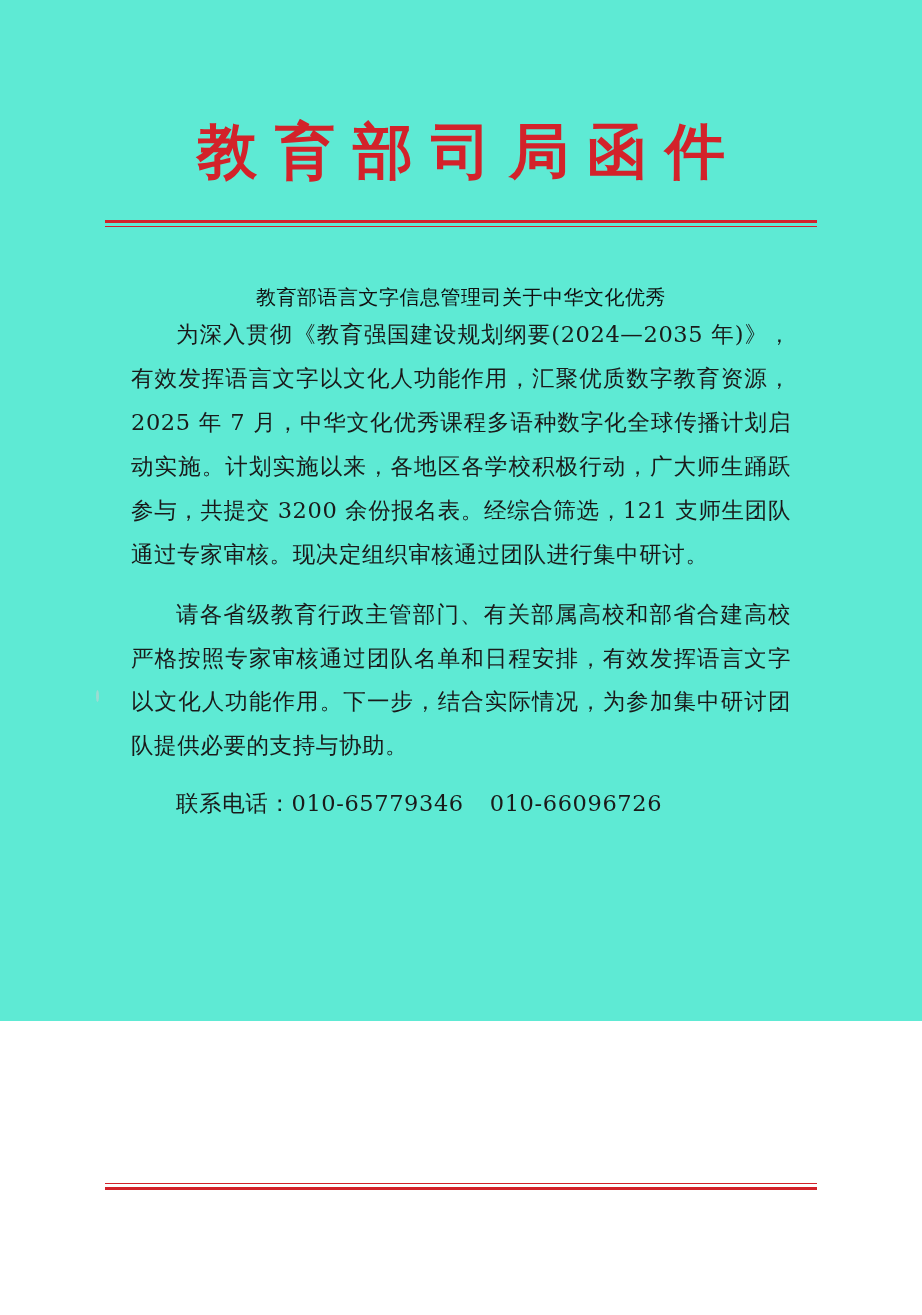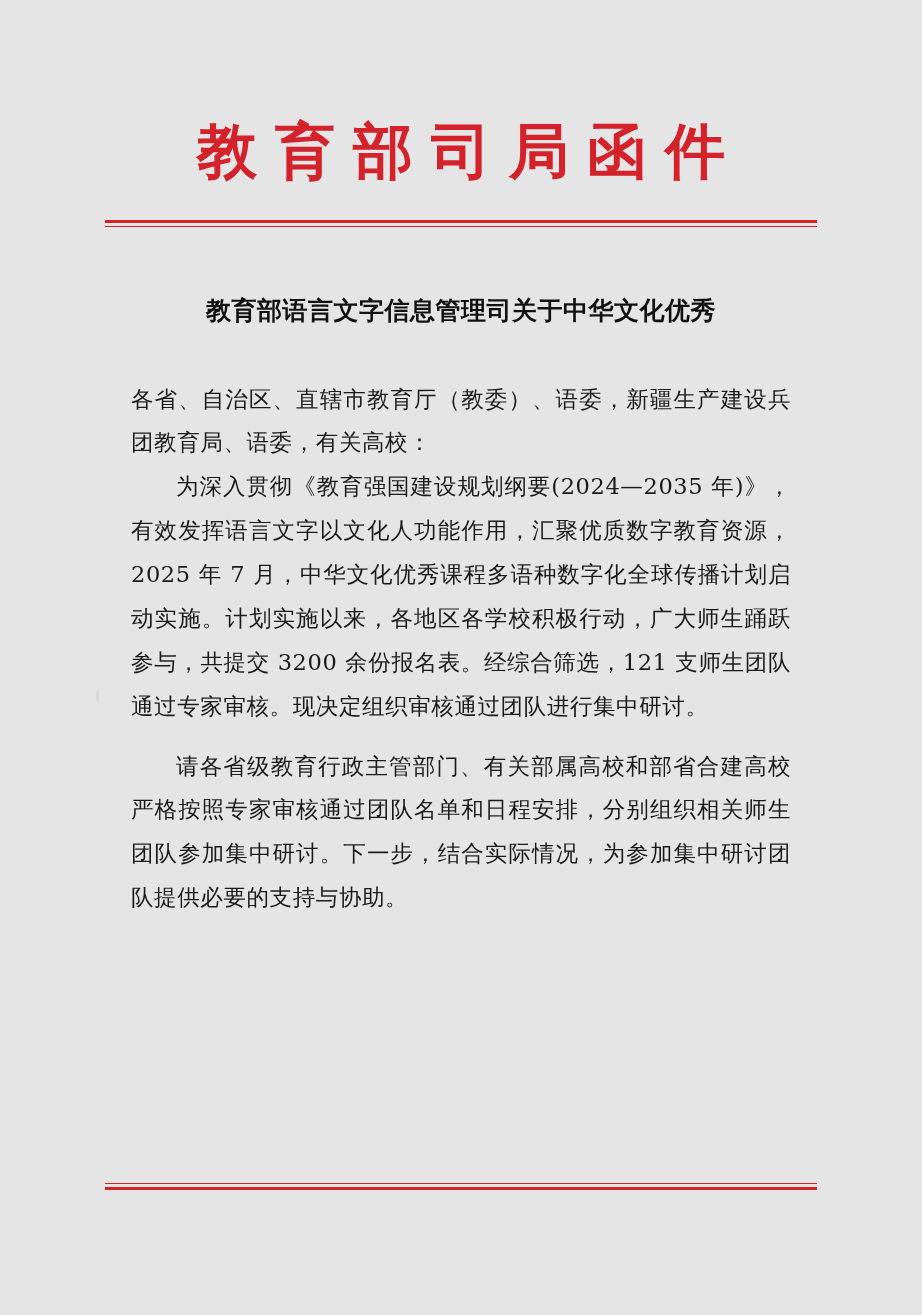--- a/index.html
+++ b/index.html
@@ -10,24 +10,24 @@
   body {
     width: 922px;
     height: 1315px;
     font-family: "DejaVu Serif", "Liberation Serif", serif;
     color: #1a1a1a;
     position: relative;
     overflow: hidden;
   }
   .page {
     width: 922px;
-    height: 1315px;
+    height: 1021px;
     box-sizing: border-box;
     position: relative;
-    background: #e5e5e5;
+    background: #5eead4;
   }
 
   
   .masthead {
     padding-top: 118px;
     text-align: center;
   }
   .masthead-title {
     color: #d3222a;
     font-family: "DejaVu Serif", "Liberation Serif", serif;
@@ -55,26 +55,25 @@
 
   
   .doc-body {
     width: 660px;
     margin: 0 auto;
     padding-top: 54px;
   }
 
   .doc-title {
     text-align: center;
-    font-weight: bold;
-    font-size: 25px;
+    font-weight: normal;
+    font-size: 20px;
     line-height: 1.62;
     letter-spacing: 0.5px;
     color: #111;
-    margin-top: 10px;
   }
   .doc-title div {
     white-space: nowrap;
   }
 
   .salutation {
     margin-top: 46px;
     font-size: 22.5px;
     line-height: 1.95;
     letter-spacing: 0.6px;
@@ -147,26 +146,28 @@
     <div class="rule-thick"></div>
     <div class="rule-thin"></div>
   </div>
 
   <div class="doc-body">
 
     <div class="doc-title">
       <div>教育部语言文字信息管理司关于中华文化优秀</div>
     </div>
 
-    <div class="salutation">各省、自治区、直辖市教育厅（教委）、语委，新疆生产建设兵团教育局、语委，有关高校：</div>
 
     <div class="para tight">为深入贯彻《教育强国建设规划纲要(2024—2035 年)》，有效发挥语言文字以文化人功能作用，汇聚优质数字教育资源，2025 年 7 月，中华文化优秀课程多语种数字化全球传播计划启动实施。计划实施以来，各地区各学校积极行动，广大师生踊跃参与，共提交 3200 余份报名表。经综合筛选，121 支师生团队通过专家审核。现决定组织审核通过团队进行集中研讨。</div>
 
-    <div class="para spaced">请各省级教育行政主管部门、有关部属高校和部省合建高校严格按照专家审核通过团队名单和日程安排，分别组织相关师生团队参加集中研讨。下一步，结合实际情况，为参加集中研讨团队提供必要的支持与协助。</div>
+    <div class="para spaced">请各省级教育行政主管部门、有关部属高校和部省合建高校严格按照专家审核通过团队名单和日程安排，有效发挥语言文字以文化人功能作用。下一步，结合实际情况，为参加集中研讨团队提供必要的支持与协助。</div>
 
+    <div class="contact">
+      <span>联系电话：</span><span>010-65779346</span><span class="phone-gap"></span><span>010-66096726</span>
+    </div>
 
   </div>
 
   <div class="footer-rule-wrap">
     <div class="footer-rule-thin"></div>
     <div class="footer-rule-thick"></div>
   </div>
 
   <div class="speck" style="left:96px; top:690px; width:3px; height:12px;"></div>
 

